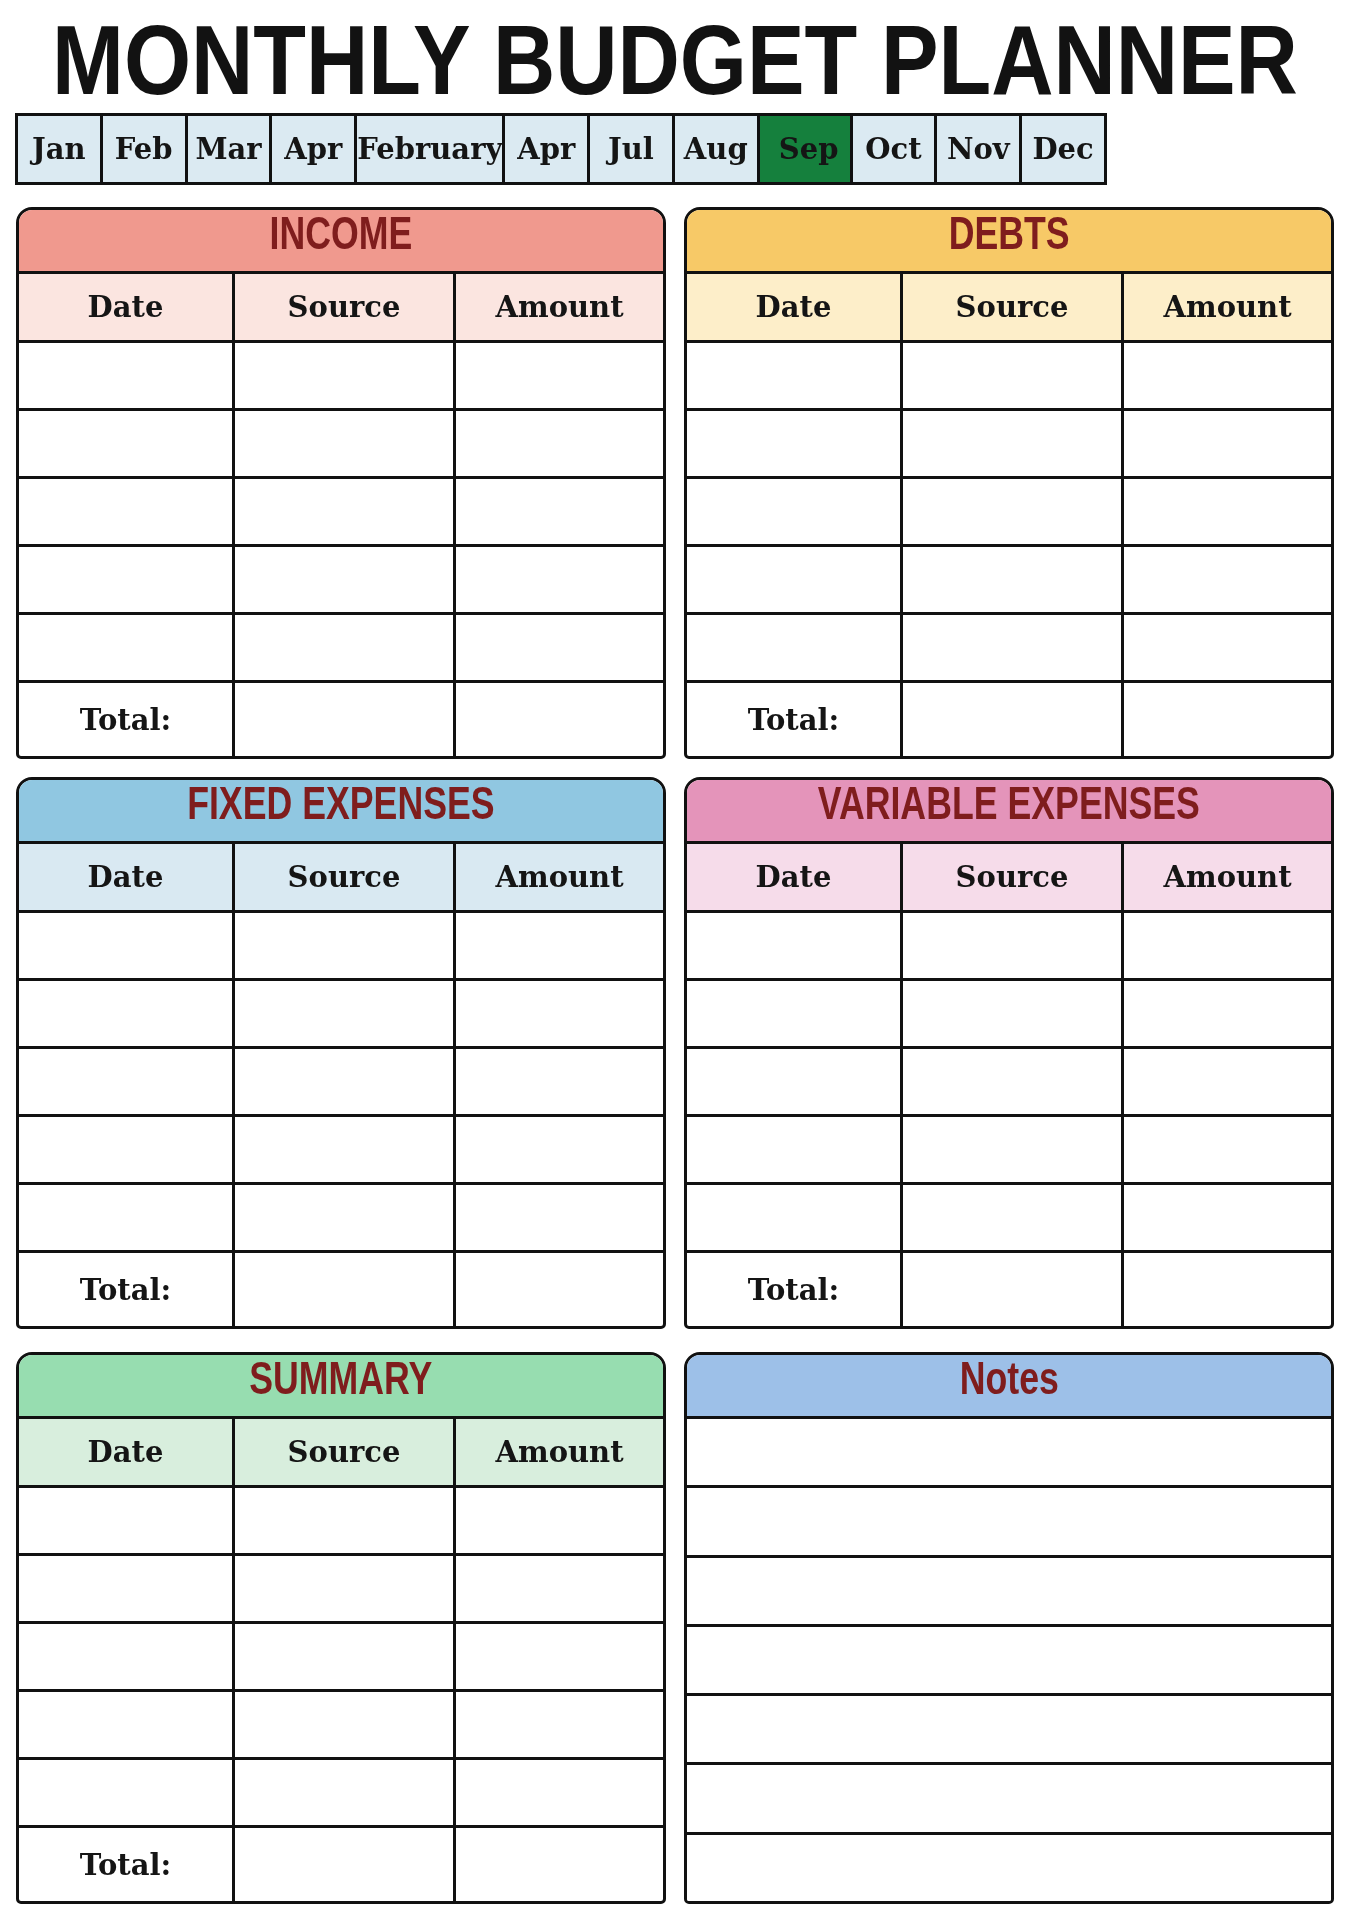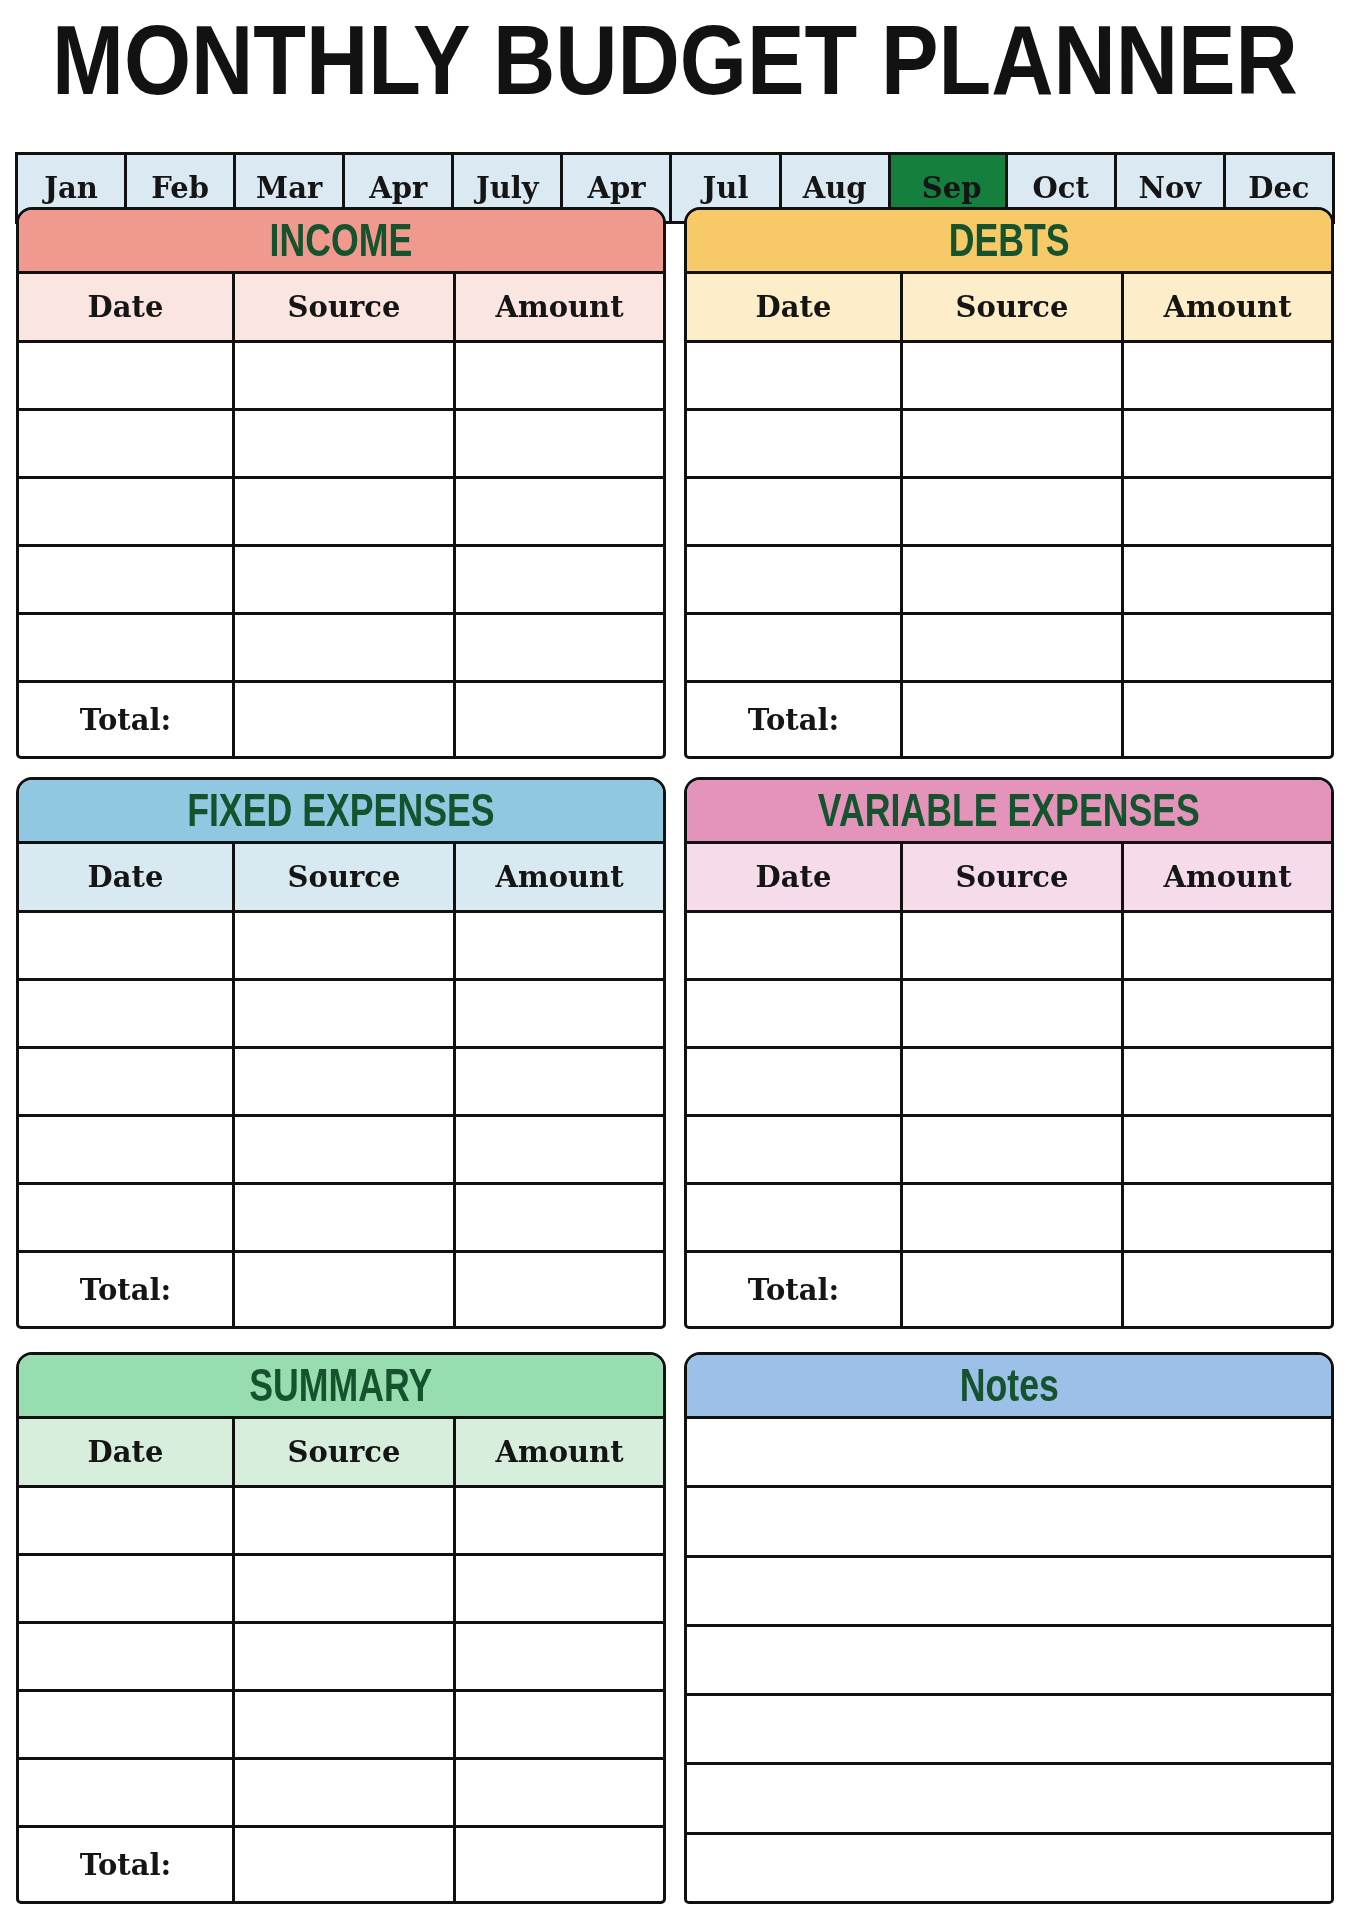--- a/index.html
+++ b/index.html
@@ -17,23 +17,22 @@
   .page-title {
     position: absolute; top: 2px; left: 0; width: 100%; height: 104px;
     display: flex; align-items: center; justify-content: center;
     font-size: 88px; font-weight: 700; letter-spacing: 0px;
     transform: scale(0.98, 1.12); transform-origin: center top;
     white-space: nowrap; color: #121212;
   }
 
   
   .month-bar {
-    position: absolute; top: 113px; left: 15px; width: 1320px; height: 72px;
+    position: absolute; top: 113px; left: 15px; width: 1092px; height: 72px;
     display: flex;
-    margin-top: 39px;
   }
   .month-tab {
     flex: 1; border: 3px solid #111; margin-left: -3px;
     display: flex; align-items: center; justify-content: center;
     font-family: "DejaVu Serif", serif; font-weight: 700; font-size: 29px;
   }
   .month-tab:first-child { margin-left: 0; }
 
   
   .panel {
@@ -44,22 +43,22 @@
   }
   .panel.left  { left: 16px; }
   .panel.right { left: 684px; }
   .panel.row1 { top: 207px; }
   .panel.row2 { top: 777px; }
   .panel.row3 { top: 1352px; }
 
   .panel-header {
     height: 64px; flex: 0 0 64px;
     border-bottom: 3px solid #111;
-    display: flex; align-items: center; justify-content: center;
-    font-size: 42px; font-weight: 700; color: #14532d;
+    display: flex; align-items: flex-start; justify-content: center;
+    font-size: 42px; font-weight: 700; color: #7f1d1d;
     letter-spacing: 0px;
   }
   .panel-header .hdr-text { display: inline-block; transform: scale(0.85, 1.08); white-space: nowrap; }
 
   .budget-table {
     flex: 1;
     display: grid;
     grid-template-columns: 216px 221px 1fr;
     grid-template-rows: 69px repeat(5, 68px) 1fr;
   }
@@ -82,21 +81,21 @@
 
 <div class="page">
 
   <h1 class="page-title">MONTHLY BUDGET PLANNER</h1>
 
   <div class="month-bar">
     <div class="month-tab" style="background-color: rgb(219, 234, 242);">Jan</div>
     <div class="month-tab" style="background-color: rgb(219, 234, 242);">Feb</div>
     <div class="month-tab" style="background-color: rgb(219, 234, 242);">Mar</div>
     <div class="month-tab" style="background-color: rgb(219, 234, 242);">Apr</div>
-    <div class="month-tab" style="background-color: rgb(219, 234, 242);">July</div>
+    <div class="month-tab" style="background-color: rgb(219, 234, 242);">February</div>
     <div class="month-tab" style="background-color: rgb(219, 234, 242);">Apr</div>
     <div class="month-tab" style="background-color: rgb(219, 234, 242);">Jul</div>
     <div class="month-tab" style="background-color: rgb(219, 234, 242);">Aug</div>
     <div class="month-tab" style="background-color: #15803d; padding-left: 8px;">Sep</div>
     <div class="month-tab" style="background-color: rgb(219, 234, 242);">Oct</div>
     <div class="month-tab" style="background-color: rgb(219, 234, 242);">Nov</div>
     <div class="month-tab" style="background-color: rgb(219, 234, 242);">Dec</div>
   </div>
 
   <div class="panel left row1">

